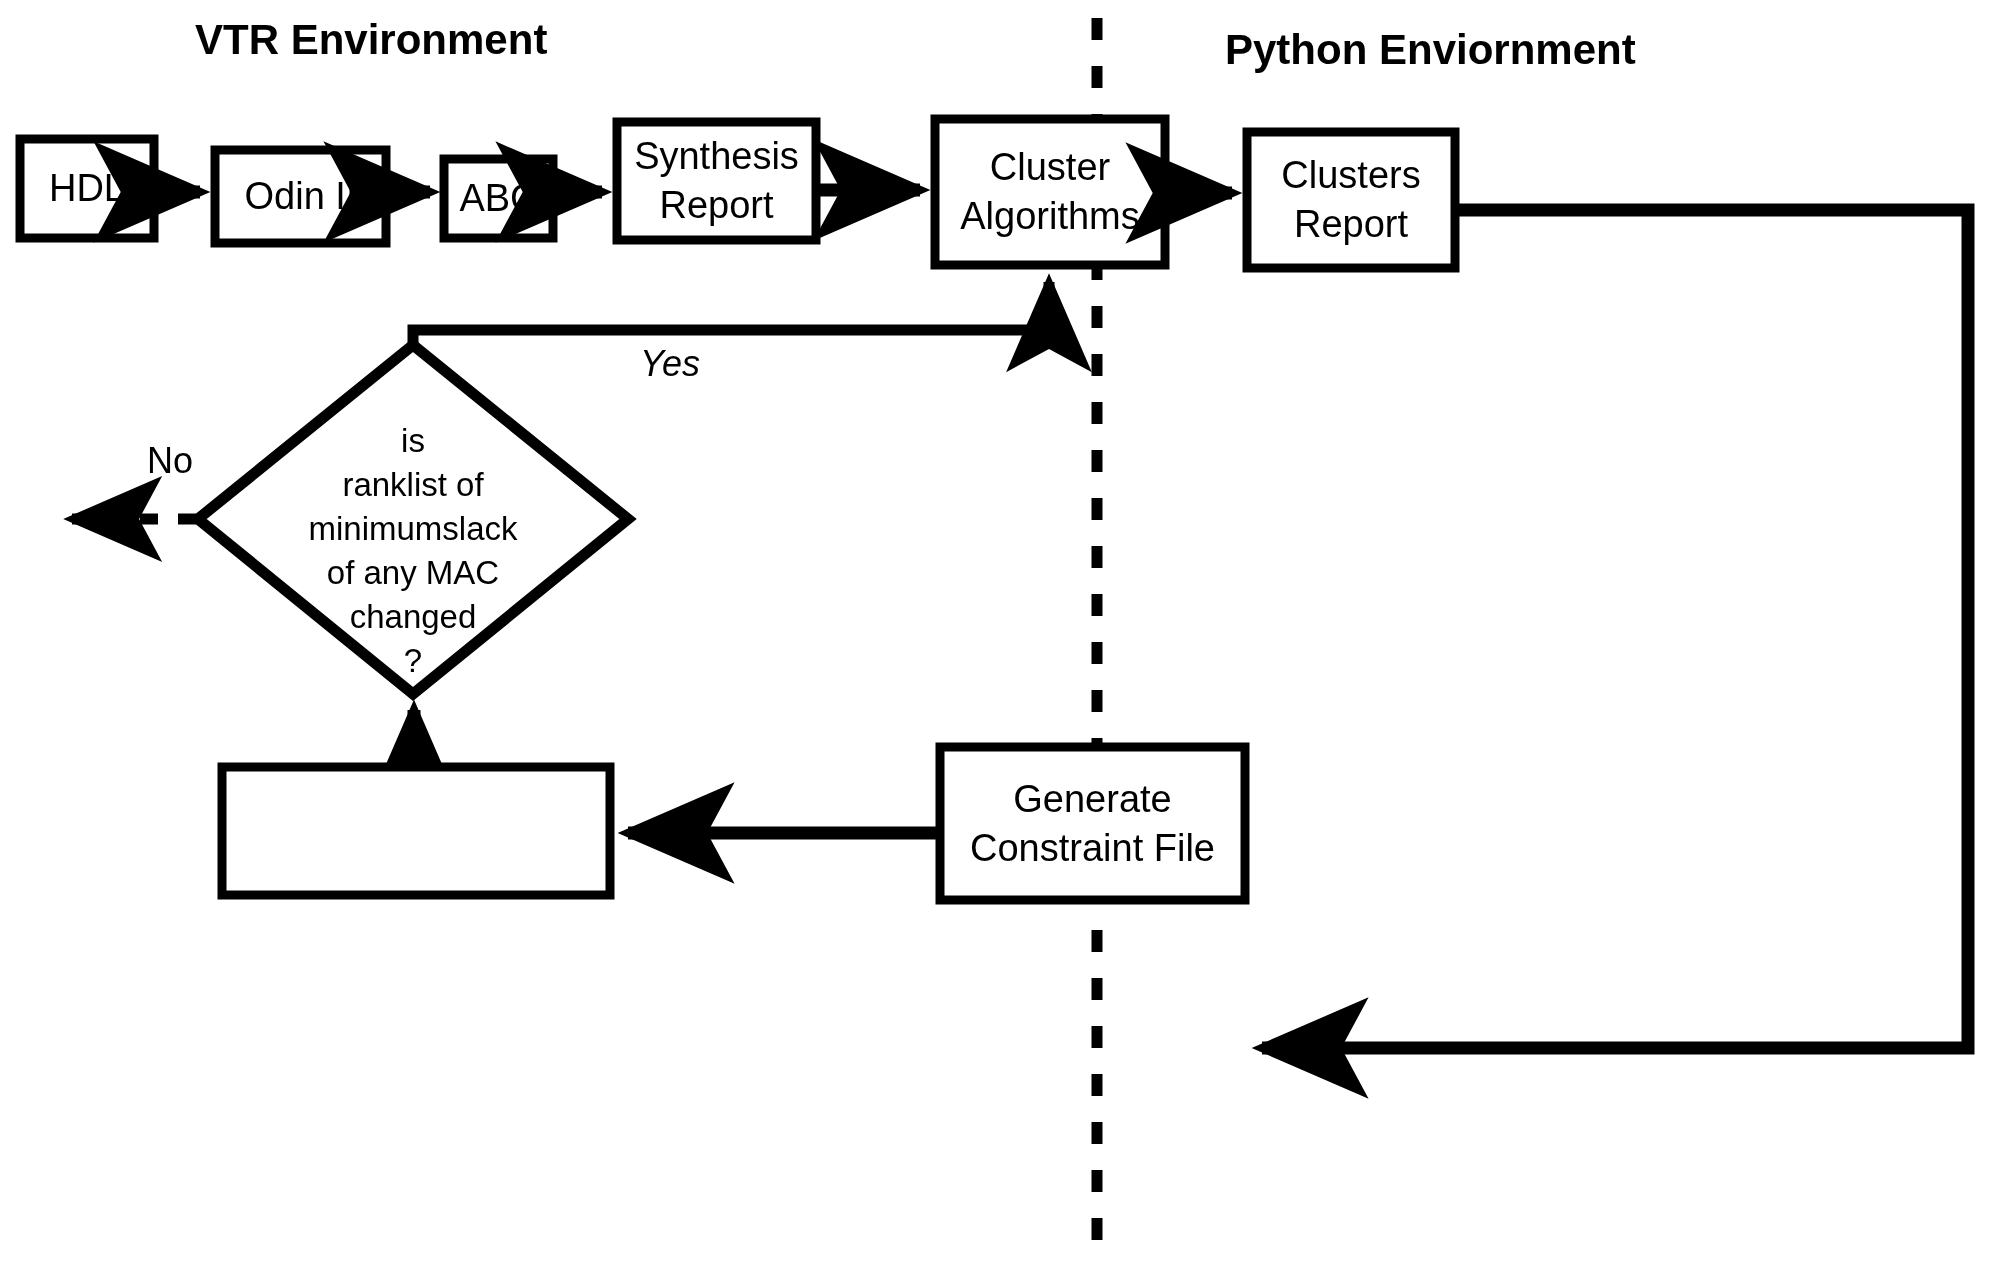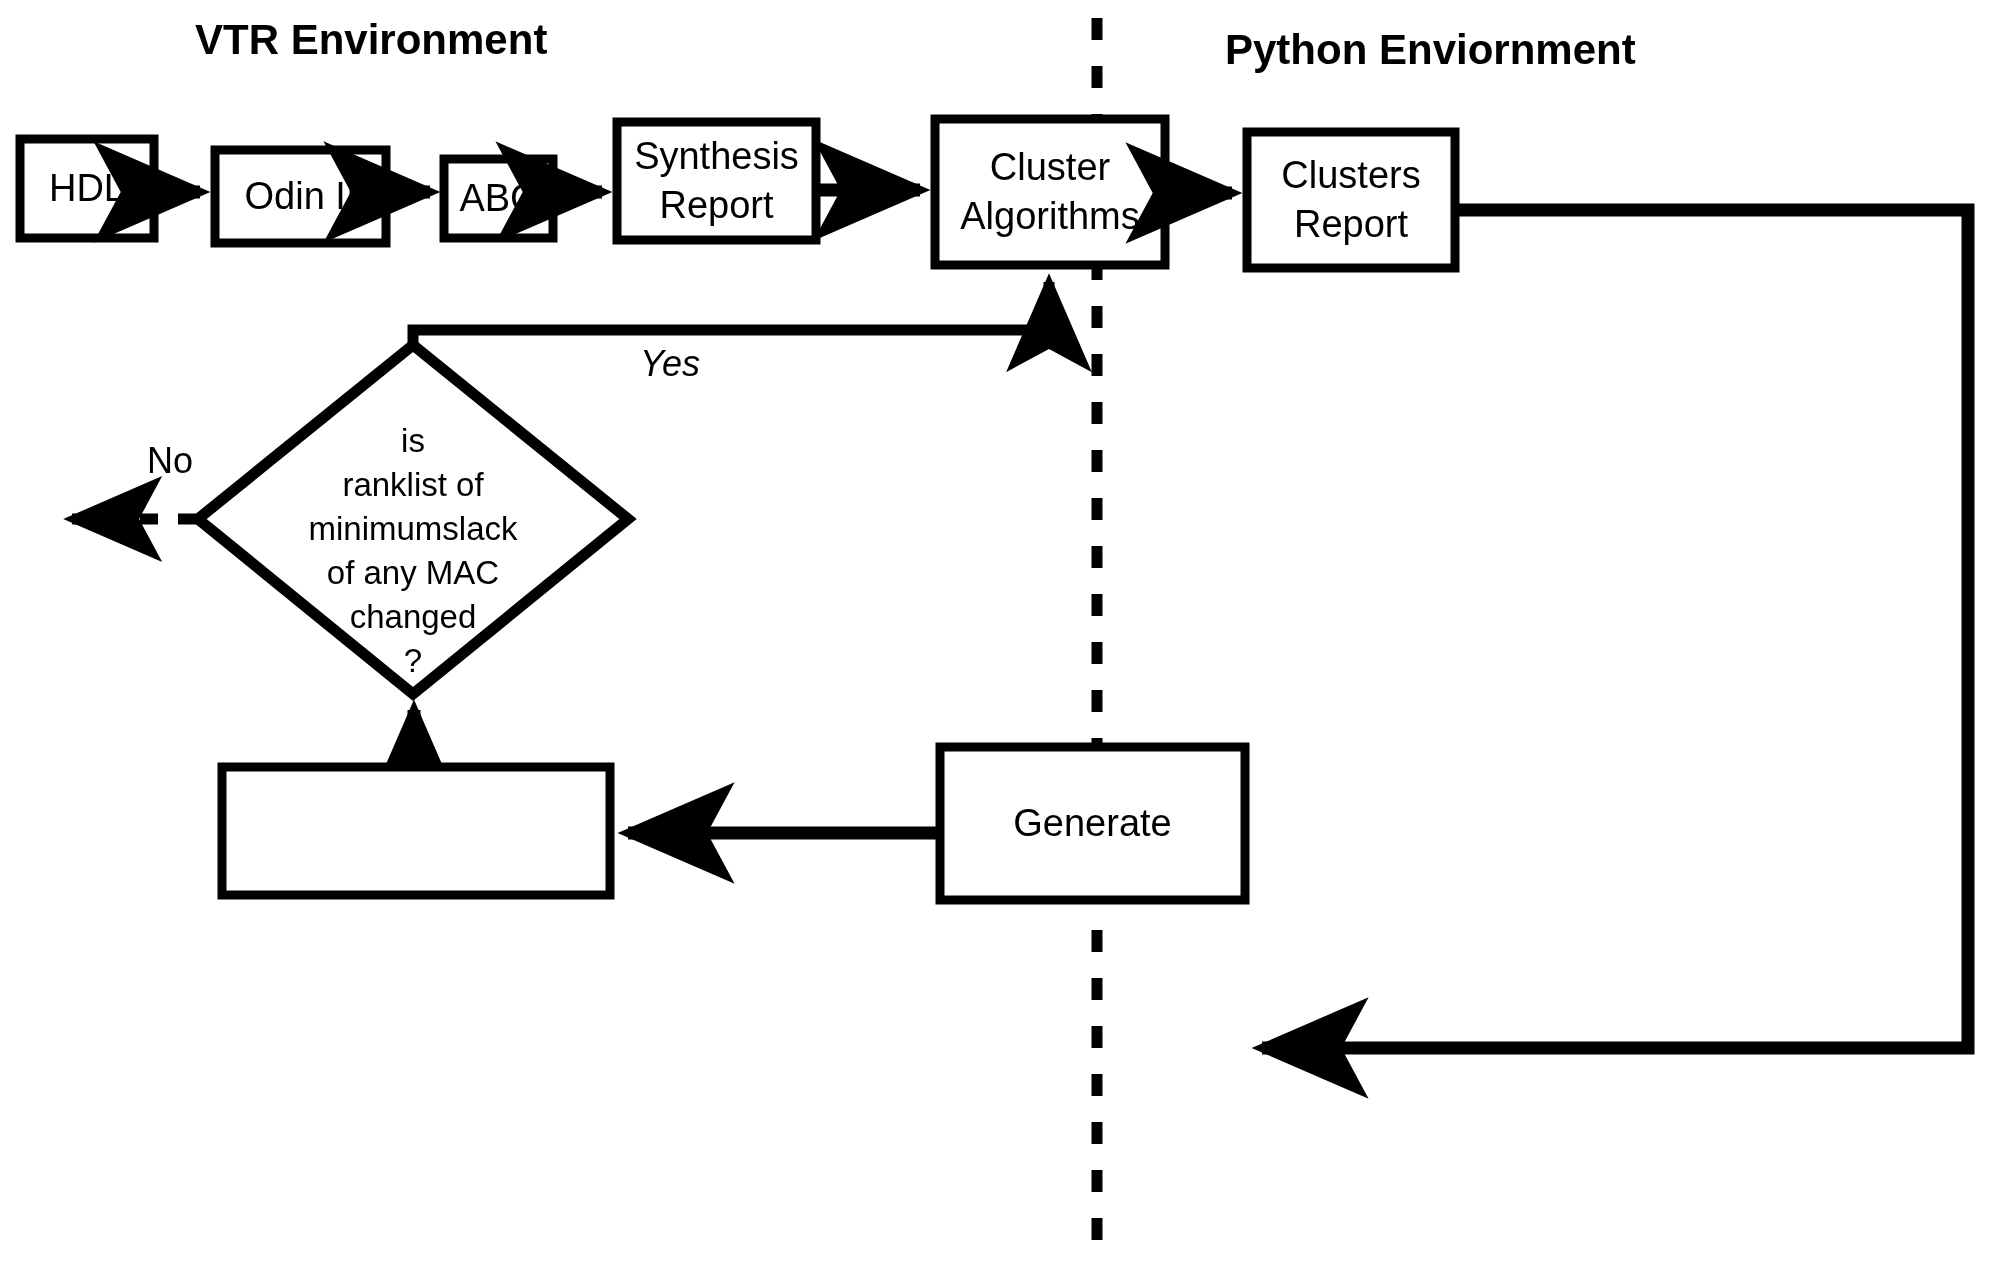--- a/index.html
+++ b/index.html
@@ -160,19 +160,20 @@
     <span>ranklist of</span>
     <span>minimumslack</span>
     <span>of any MAC</span>
     <span>changed</span>
     <span>?</span>
   </div>
 
 
   <div class="node-label" style="left:940px; top:747px; width:305px; height:153px;">
     <span>Generate</span>
+    <span>Constraint File</span>
   </div>
 
   <div class="edge-label" style="left:640px; top:343px;font-style:italic;">Yes</div>
 
   <div class="edge-label" style="left:147px; top:440px;">No</div>
 
 </div>
 
 </body></html>

